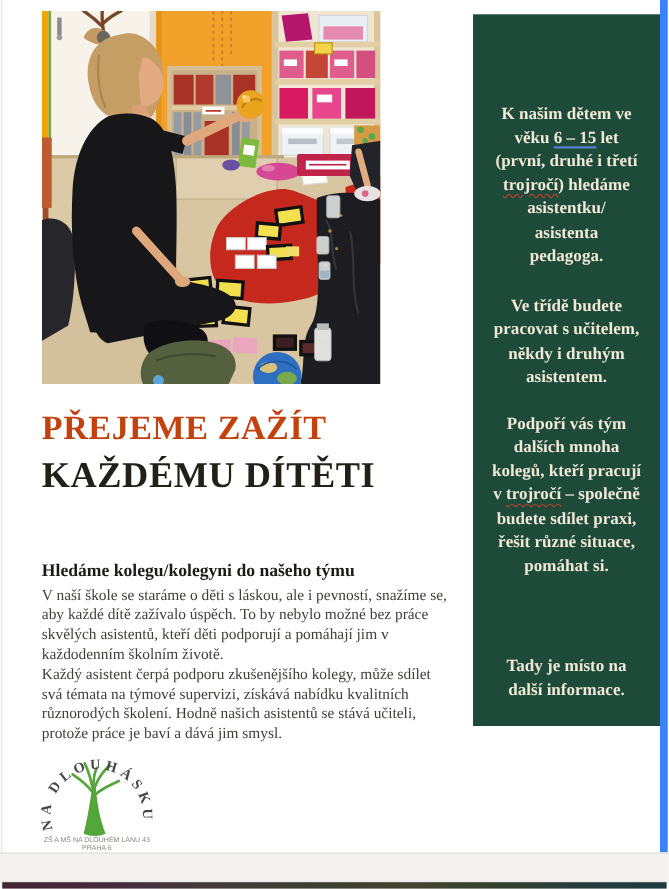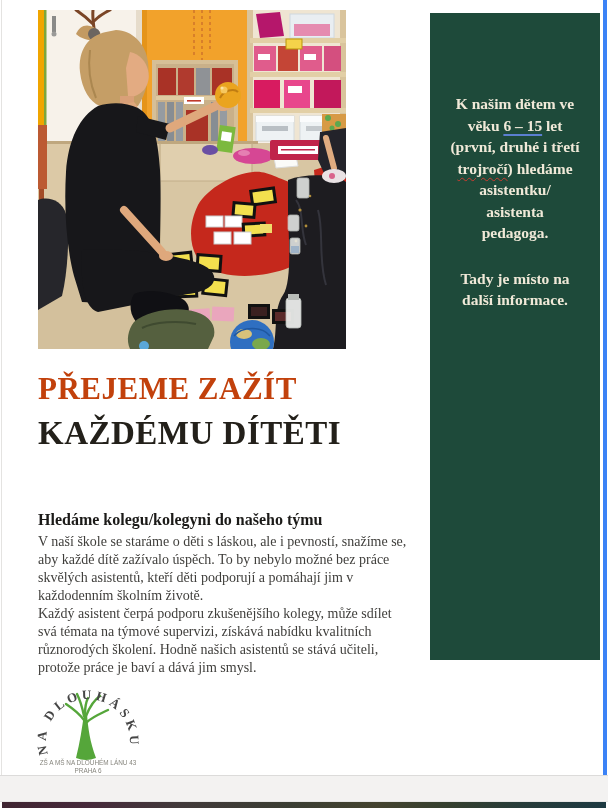--- a/index.html
+++ b/index.html
@@ -2,21 +2,21 @@
 <html><head>
 <meta charset="utf-8">
 <style>
   * { margin:0; padding:0; box-sizing:border-box; }
   html,body { width:608px; height:808px; overflow:hidden; background:#fff;
               font-family:"Liberation Serif","DejaVu Serif",serif; }
   .stage { position:relative; width:608px; height:808px; background:#fff; }
 
   
   .page { position:absolute; left:1px; right:1px; top:0; height:775px; background:#fff;
-          border-left:1px solid #e4e3e1; border-right:4px solid #3b82f6; }
+          border-left:1px solid #e4e3e1; border-right:7px solid #3b82f6; }
 
   
   .photo { position:absolute; left:36px; top:10px; width:308px; height:339px; overflow:hidden; }
   .photo svg { display:block; }
 
   
   .sidebar { position:absolute; left:428px; top:13px; width:170px; height:647px;
              background:#1e4a3a; color:#f0e9d8; text-align:center;
              font-weight:bold; font-size:15.5px; line-height:21.5px;
              padding:80px 15px 0 15px; }
@@ -269,20 +269,22 @@
           <ellipse cx="206" cy="324" rx="8" ry="5" fill="#d8c27a"></ellipse>
           <ellipse cx="223" cy="334" rx="9" ry="6" fill="#7aa84c"></ellipse>
           <path d="M196,326 C204,316 224,316 232,326" stroke="#1f57a0" stroke-width="1.5" fill="none"></path>
         </g>
         <circle cx="106" cy="336" r="5" fill="#5aa7d8"></circle>
       </svg>
     </figure>
 
     <aside class="sidebar">
       <p class="sb1"><span>K našim dětem ve věku </span><span class="u-range">6 – 15</span><span> let (první, druhé i třetí </span><span class="misspell">trojročí</span><span>) hledáme asistentku/</span><br><span>asistenta</span><br><span>pedagoga.</span></p>
+      <p class="sb2">Ve třídě budete pracovat s učitelem, někdy i druhým asistentem.</p>
+      <p class="sb3"><span>Podpoří vás tým dalších mnoha kolegů, kteří pracují v </span><span class="misspell">trojročí</span><span> – společně budete sdílet praxi, řešit různé situace, pomáhat si.</span></p>
       <p>Tady je místo na další informace.</p>
     </aside>
 
     <h1 class="headline">
       <span class="hl-olive">PŘEJEME ZAŽÍT</span>
       <span class="hl-dark">KAŽDÉMU DÍTĚTI</span>
     </h1>
 
     <h2 class="subheading">Hledáme kolegu/kolegyni do našeho týmu</h2>
     <div class="bodytext">

